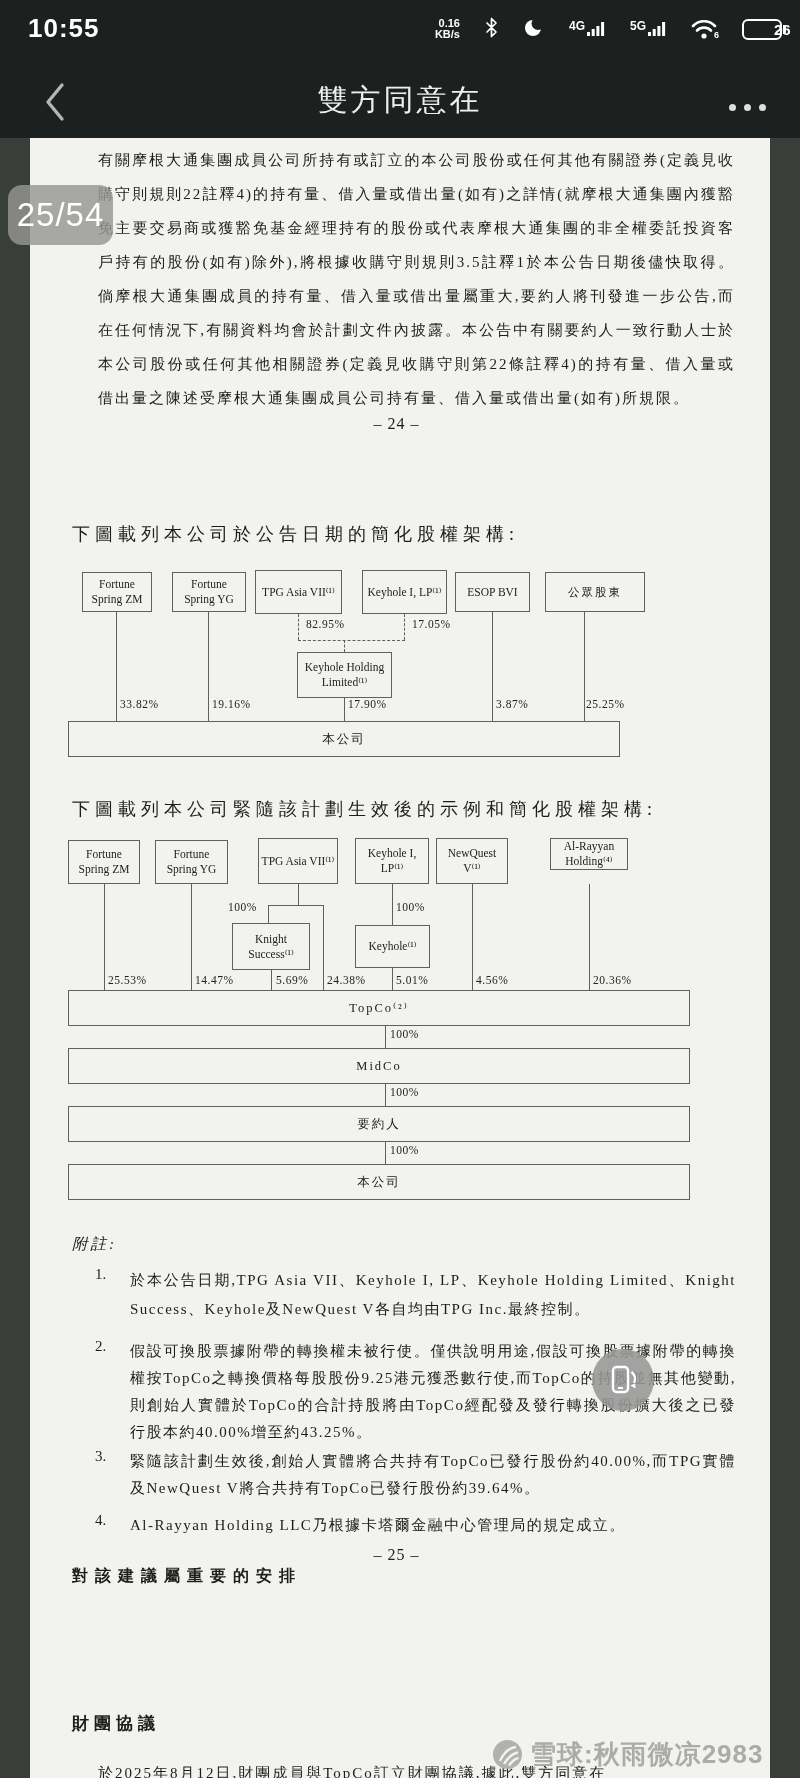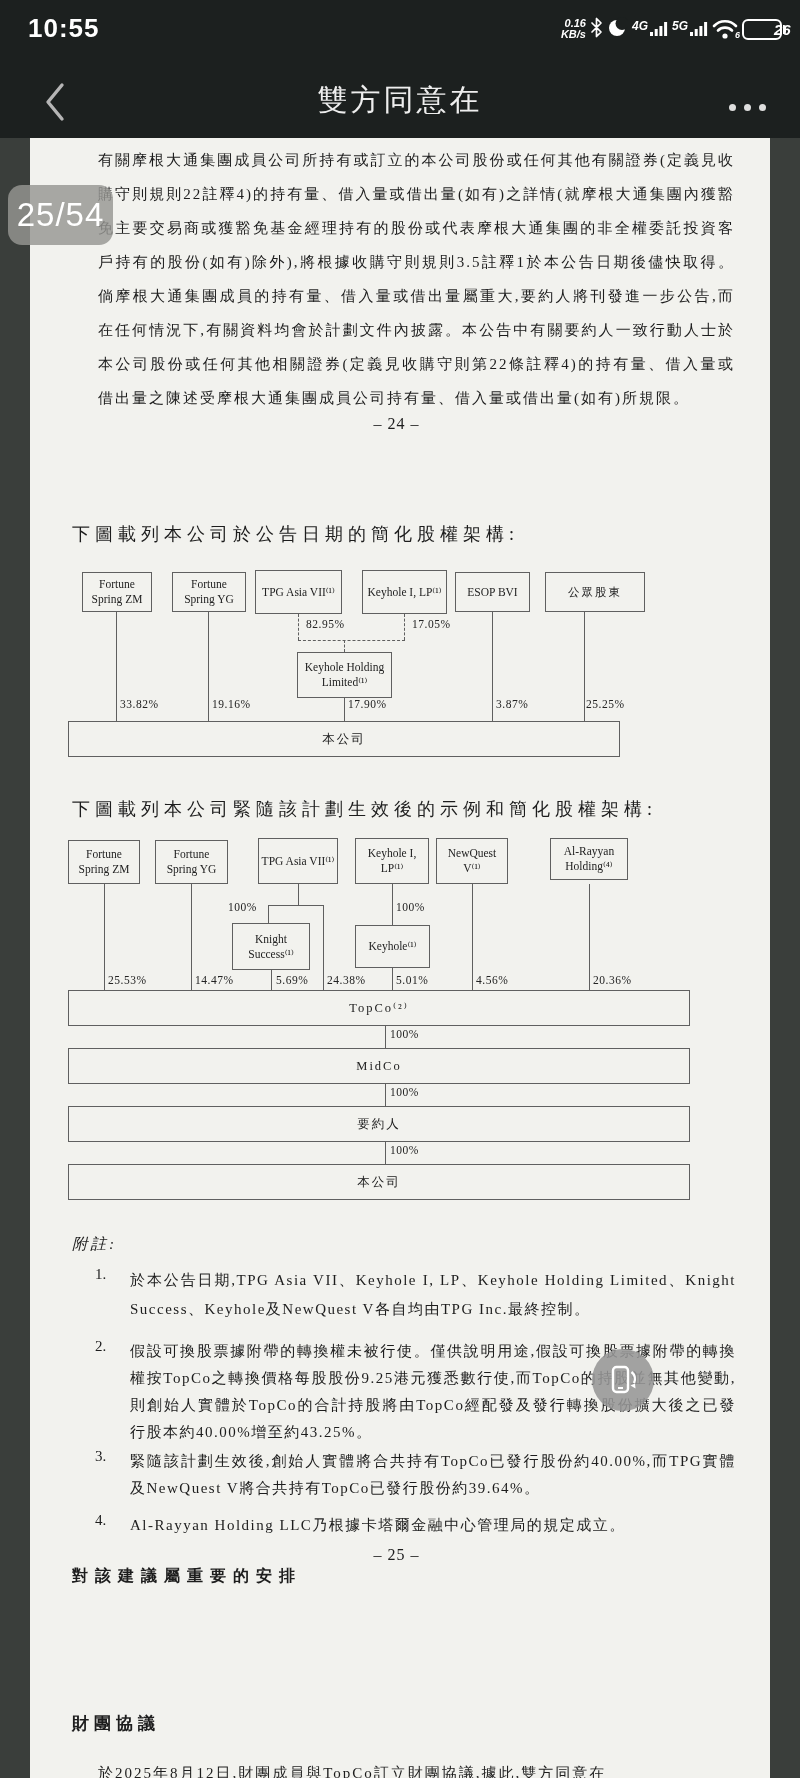--- a/index.html
+++ b/index.html
@@ -1,21 +1,21 @@
 <!DOCTYPE html>
 <html><head>
 <meta charset="utf-8">
 <style>
   html,body{margin:0;padding:0;background:#000;}
   .screen{position:relative;width:800px;height:1778px;background:#3a3e3b;overflow:hidden;
           font-family:"Liberation Sans",sans-serif;}
   
   .topbar{position:absolute;left:0;top:0;width:800px;height:138px;background:#1c201f;}
   .time{position:absolute;left:28px;top:13px;color:#fff;font-size:26px;font-weight:700;letter-spacing:1px;}
-  .sicons{position:absolute;right:14px;top:10px;height:38px;display:flex;align-items:center;gap:4px;font-style:italic;}
+  .sicons{position:absolute;right:14px;top:10px;height:38px;display:flex;align-items:center;gap:25px;}
   .speed{color:#fff;font-size:11px;font-weight:700;line-height:11px;text-align:right;}
   .simgrp{display:flex;align-items:flex-end;gap:2px;}
   .simlbl{color:#fff;font-size:12px;font-weight:700;line-height:12px;transform:translateY(-4px);}
   .wifiwrap{position:relative;width:26px;height:22px;}
   .wifi6{position:absolute;right:-2px;bottom:0;color:#fff;font-size:9px;font-weight:700;}
   .batt{display:flex;align-items:center;}
   .battbody{display:flex;align-items:center;width:40px;height:21px;border:2px solid #fff;border-radius:6px;padding:1px;box-sizing:border-box;}
   .battfill{width:7px;height:13px;background:#fff;border-radius:2px;}
   .battnum{flex:1;text-align:left;color:#fff;font-size:15px;font-weight:700;padding-left:29px;}
   .battnub{width:3px;height:9px;background:#fff;border-radius:0 2px 2px 0;margin-left:1px;}
@@ -157,21 +157,21 @@
     <div class="pct" style="left:466px;top:560px;">3.87%</div>
     <div class="pct" style="left:556px;top:560px;">25.25%</div>
 
     <div class="chead" style="left:42px;top:659px;">下圖載列本公司緊隨該計劃生效後的示例和簡化股權架構:</div>
 
     <div class="obox" style="left:38px;top:702px;width:72px;height:44px;">Fortune Spring ZM</div>
     <div class="obox" style="left:125px;top:702px;width:73px;height:44px;">Fortune Spring YG</div>
     <div class="obox" style="left:228px;top:700px;width:80px;height:46px;">TPG Asia VII⁽¹⁾</div>
     <div class="obox" style="left:325px;top:700px;width:74px;height:46px;">Keyhole I, LP⁽¹⁾</div>
     <div class="obox" style="left:406px;top:700px;width:72px;height:46px;">NewQuest V⁽¹⁾</div>
-    <div class="obox" style="left:520px;top:700px;width:78px;height:42px;">Al-Rayyan Holding⁽⁴⁾</div>
+    <div class="obox" style="left:520px;top:700px;width:78px;height:32px;">Al-Rayyan Holding⁽⁴⁾</div>
     <div class="obox" style="left:202px;top:785px;width:78px;height:47px;">Knight Success⁽¹⁾</div>
     <div class="obox" style="left:325px;top:787px;width:75px;height:43px;">Keyhole⁽¹⁾</div>
     <div class="wbox" style="left:38px;top:852px;width:622px;height:36px;">TopCo⁽²⁾</div>
     <div class="wbox" style="left:38px;top:910px;width:622px;height:36px;">MidCo</div>
     <div class="wbox" style="left:38px;top:968px;width:622px;height:36px;">要約人</div>
     <div class="wbox" style="left:38px;top:1026px;width:622px;height:36px;">本公司</div>
 
     <div class="vl" style="left:74px;top:746px;height:106px;"></div>
     <div class="vl" style="left:161px;top:746px;height:106px;"></div>
     <div class="vl" style="left:268px;top:746px;height:21px;"></div>
@@ -225,14 +225,23 @@
 
   <div class="rotbtn">
     <svg width="36" height="36" viewBox="0 0 36 36">
         <rect x="8" y="5" width="15" height="25" rx="3.5" stroke="#fff" stroke-width="2.4" fill="none"></rect>
         <line x1="13" y1="26" x2="18" y2="26" stroke="#fff" stroke-width="2"></line>
         <path d="M26.5 10 A9 9 0 0 1 29 21" stroke="#fff" stroke-width="2.4" fill="none"></path>
         <path d="M25.5 23.5 L30 21.5 L30.5 26.5 Z" fill="#fff"></path>
       </svg>
   </div>
 
+  <div class="wmark">
+    <svg width="31" height="31" viewBox="0 0 31 31">
+        <circle cx="15.5" cy="15.5" r="14.5" fill="#b2b1ae"></circle>
+        <path d="M8 22 Q14 9 24 8" stroke="#f2f2ee" stroke-width="2.4" fill="none"></path>
+        <path d="M12 25 Q18 15 26 13.5" stroke="#f2f2ee" stroke-width="2.4" fill="none"></path>
+        <path d="M17 26.5 Q21.5 20 26.5 19" stroke="#f2f2ee" stroke-width="2.4" fill="none"></path>
+      </svg>
+    <span class="wmtext">雪球:秋雨微凉2983</span>
+  </div>
 
 </div>
 
 </body></html>

